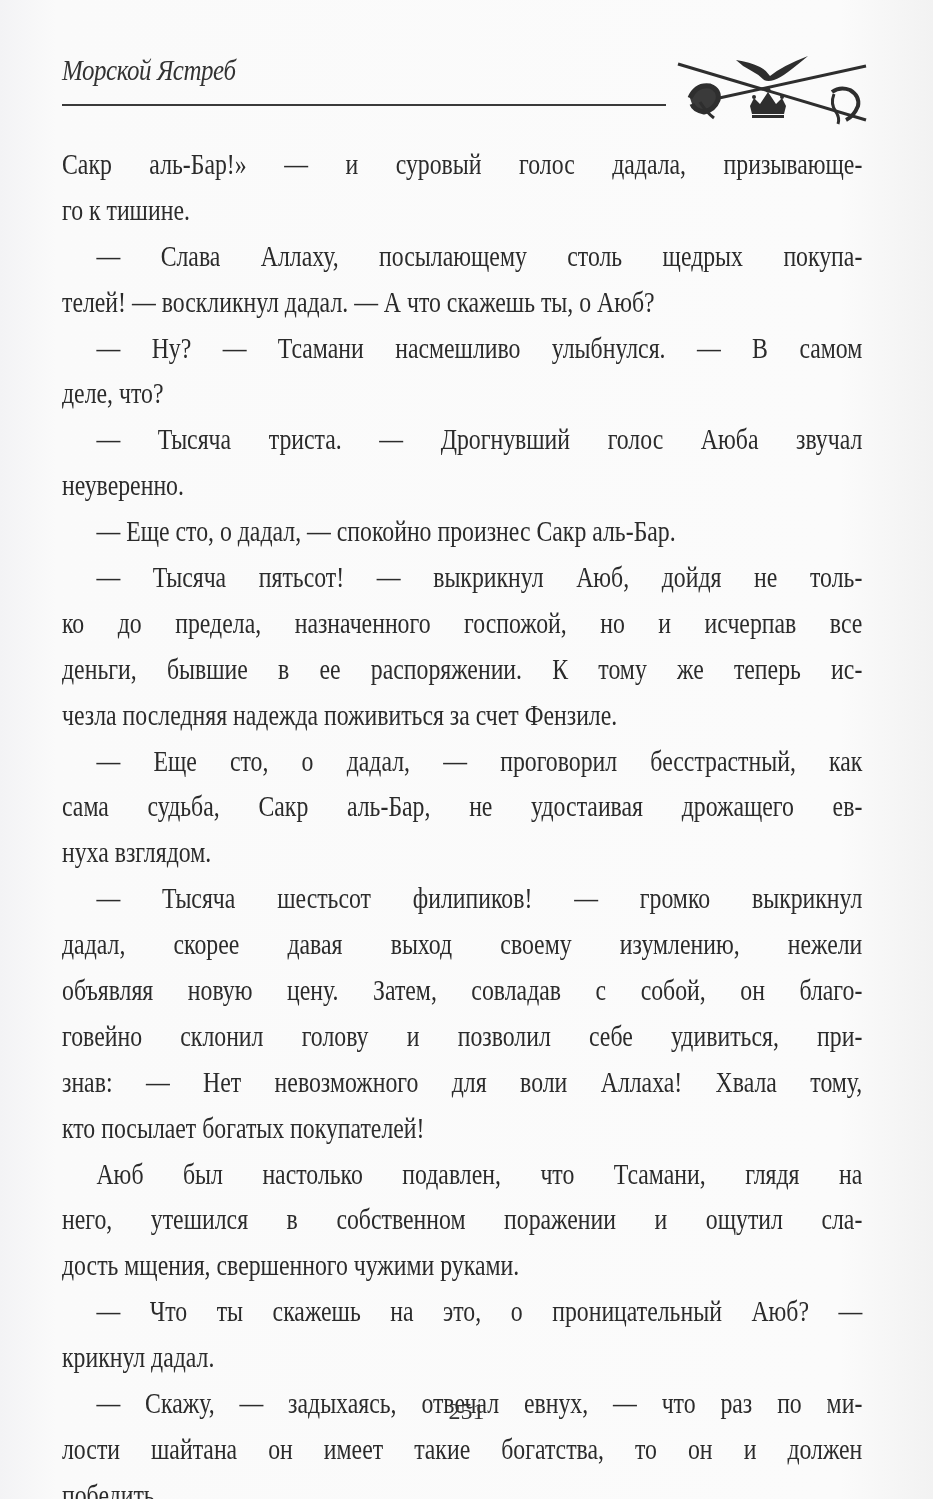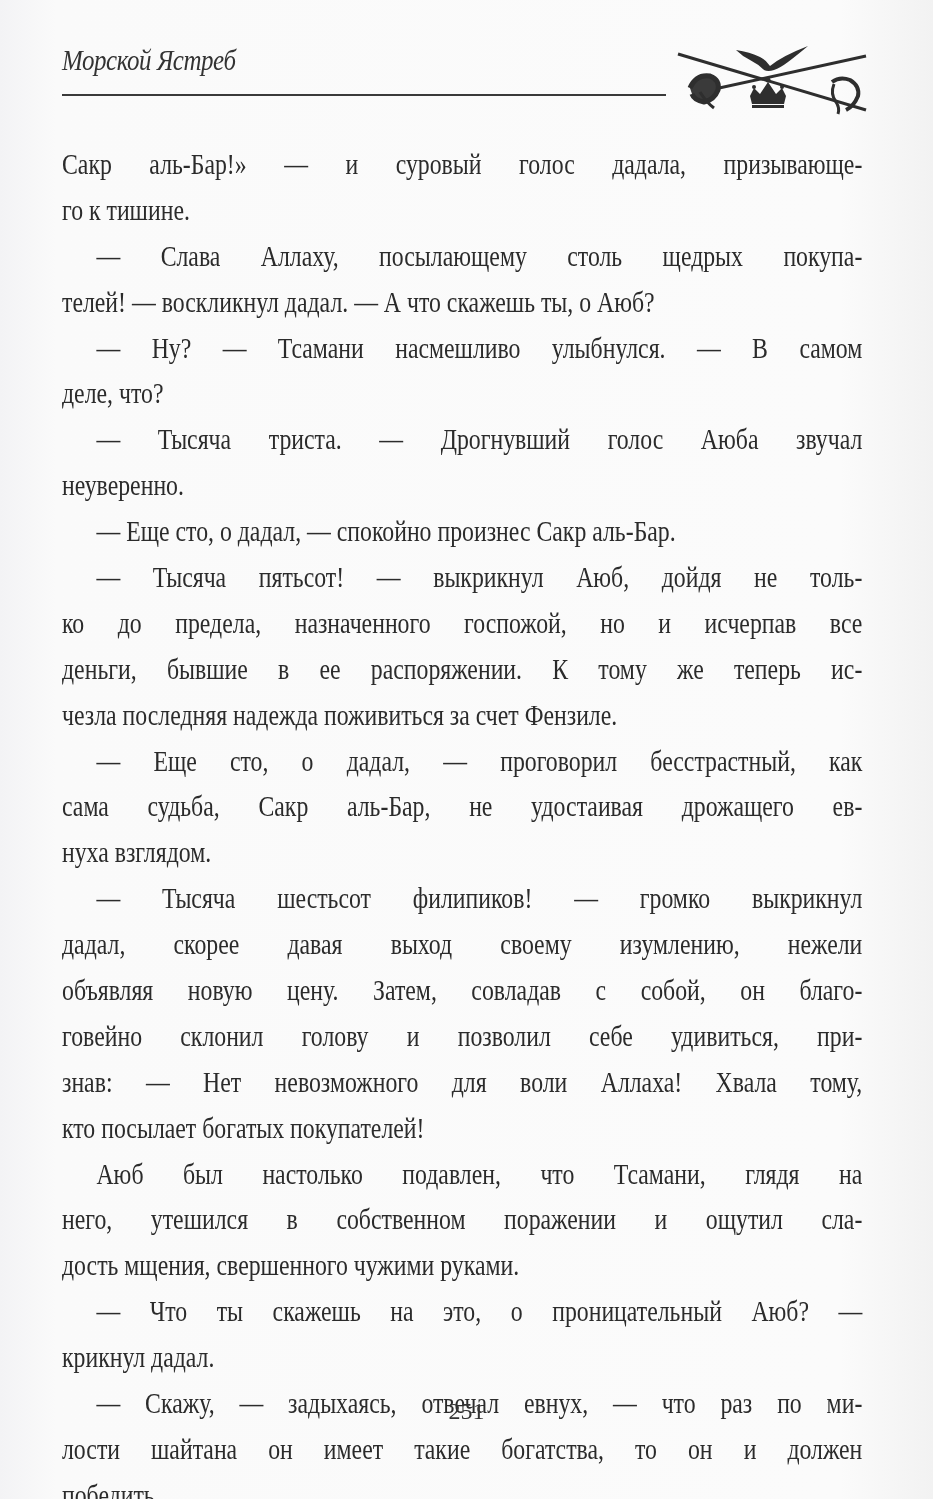--- a/index.html
+++ b/index.html
@@ -18,21 +18,21 @@
     .page {
       position: absolute;
       left: 0; top: 0;
       width: 933px;
       height: 1499px;
       background: linear-gradient(90deg, #f3f3f5 0%, #fafafa 6%, #fbfbfb 90%, #f2f2f2 100%);
     }
     .header {
       position: absolute;
       left: 62px;
-      top: 30px;
+      top: 40px;
       width: 830px;
       height: 75px;
     }
     .running-title {
       position: absolute;
       left: 0;
       top: 14px;
       font-family: "Liberation Serif", "DejaVu Serif", serif;
       font-style: italic;
       font-size: 29px;

